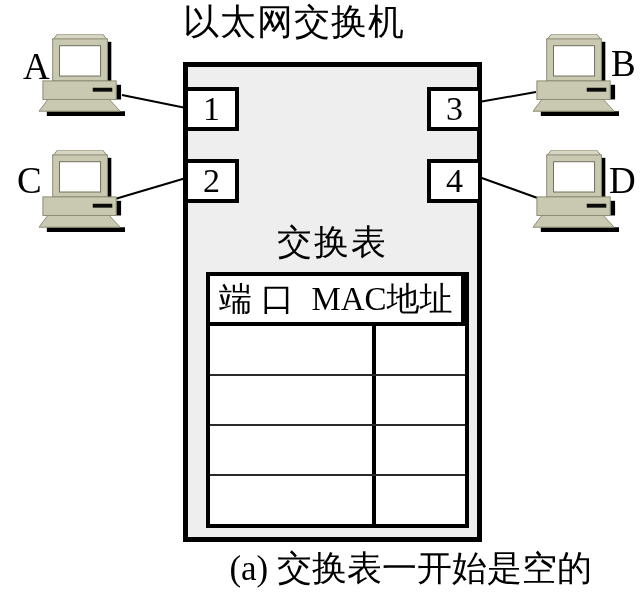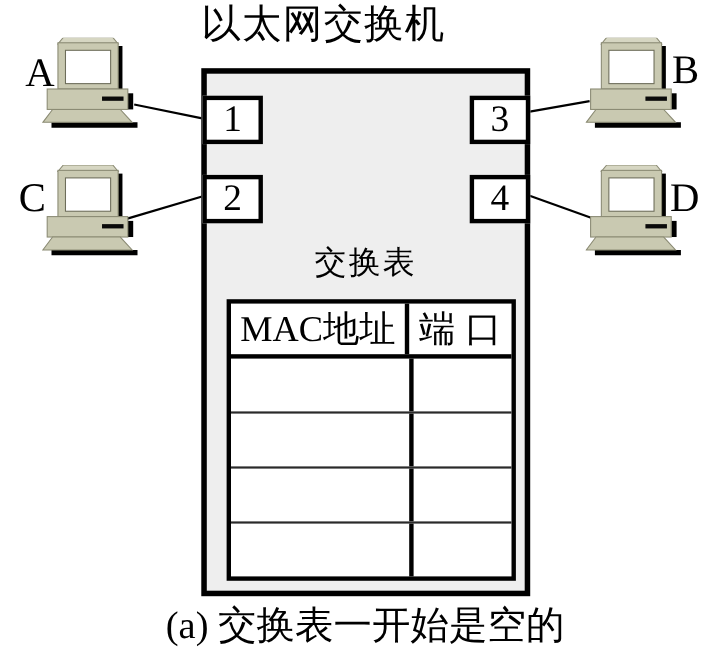--- a/index.html
+++ b/index.html
@@ -32,21 +32,21 @@
     width: 299px; height: 480px;
     box-sizing: border-box;
     background: #eeeeee;
     border: 5px solid #000;
   }
   .switch-table-title {
     position: absolute;
     left: 0; top: 152px;
     width: 100%;
     text-align: center;
-    font-size: 29px;
+    font-size: 35px;
     letter-spacing: 2px;
     white-space: nowrap;
   }
   .mac-table {
     position: absolute;
     left: 18px; top: 205px;
     width: 263px; height: 256px;
     box-sizing: border-box;
     border: 4px solid #000;
     background: #ffffff;
@@ -96,23 +96,23 @@
   #host-b .host-label { left: 83px; top: 13px; }
   #host-c .host-label { left: 3px;  top: 16px; }
   #host-d .host-label { left: 81px; top: 16px; }
   .pc-icon { position: absolute; }
   #host-a .pc-icon { left: 20px; top: 2px; }
   #host-b .pc-icon { left: 4px;  top: 2px; }
   #host-c .pc-icon { left: 24px; top: 4px; }
   #host-d .pc-icon { left: 4px;  top: 4px; }
   .figure-caption {
     position: absolute;
-    left: 60px; top: 549px;
+    left: 48px; top: 549px;
     width: 544px;
-    text-align: center;
+    text-align: right;
     font-size: 35px;
     line-height: 1.15;
     white-space: nowrap;
   }
   .defs-hidden { position: absolute; width: 0; height: 0; overflow: hidden; }
 </style>
 </head>
 <body>
 
 <svg class="defs-hidden" xmlns="http://www.w3.org/2000/svg" xmlns:xlink="http://www.w3.org/1999/xlink" aria-hidden="true">
@@ -147,22 +147,22 @@
     <line x1="115" y1="199" x2="186" y2="178" stroke="#000" stroke-width="2"></line>
     <line x1="479" y1="102" x2="536" y2="92" stroke="#000" stroke-width="2"></line>
     <line x1="479" y1="177" x2="543" y2="200" stroke="#000" stroke-width="2"></line>
   </svg>
 
   <div class="switch-box">
     <div class="switch-table-title">交换表</div>
 
     <div class="mac-table">
       <div class="t-row header">
+        <div class="t-cell col-port">端口</div>
         <div class="t-cell col-mac">MAC地址</div>
-        <div class="t-cell col-port">端口</div>
       </div>
       <div class="t-row data">
         <div class="t-cell col-mac"></div>
         <div class="t-cell col-port"></div>
       </div>
       <div class="t-row data">
         <div class="t-cell col-mac"></div>
         <div class="t-cell col-port"></div>
       </div>
       <div class="t-row data">

